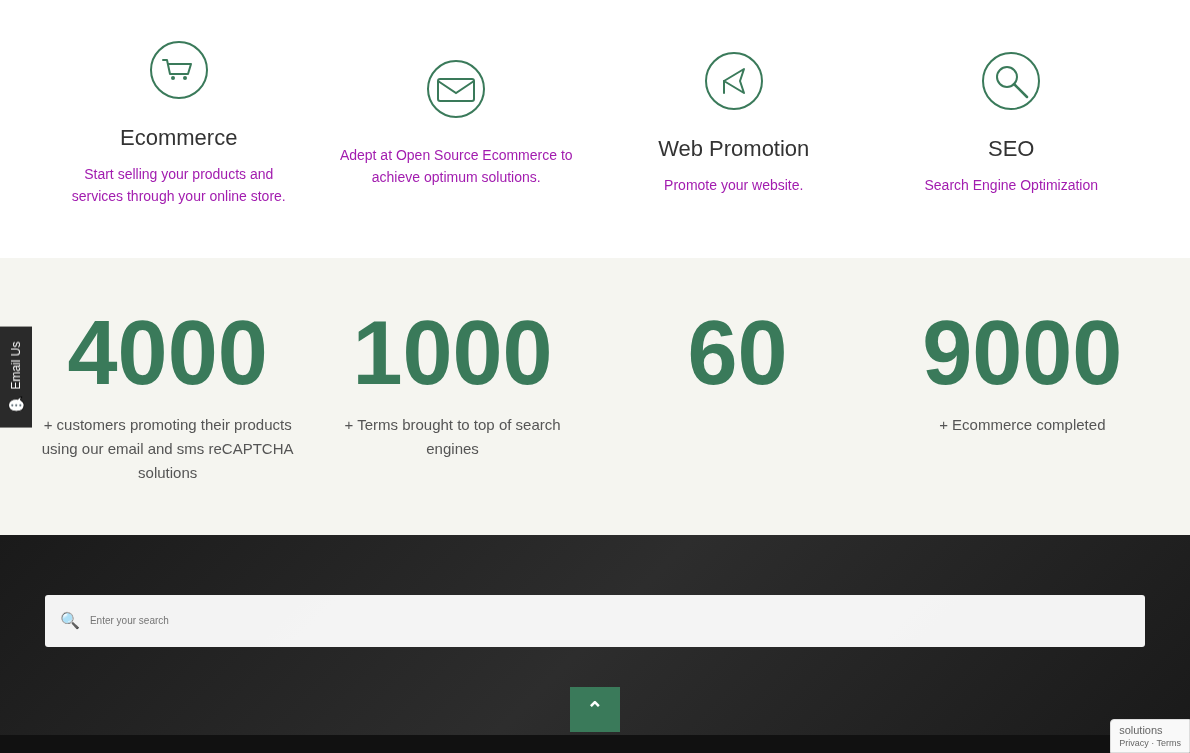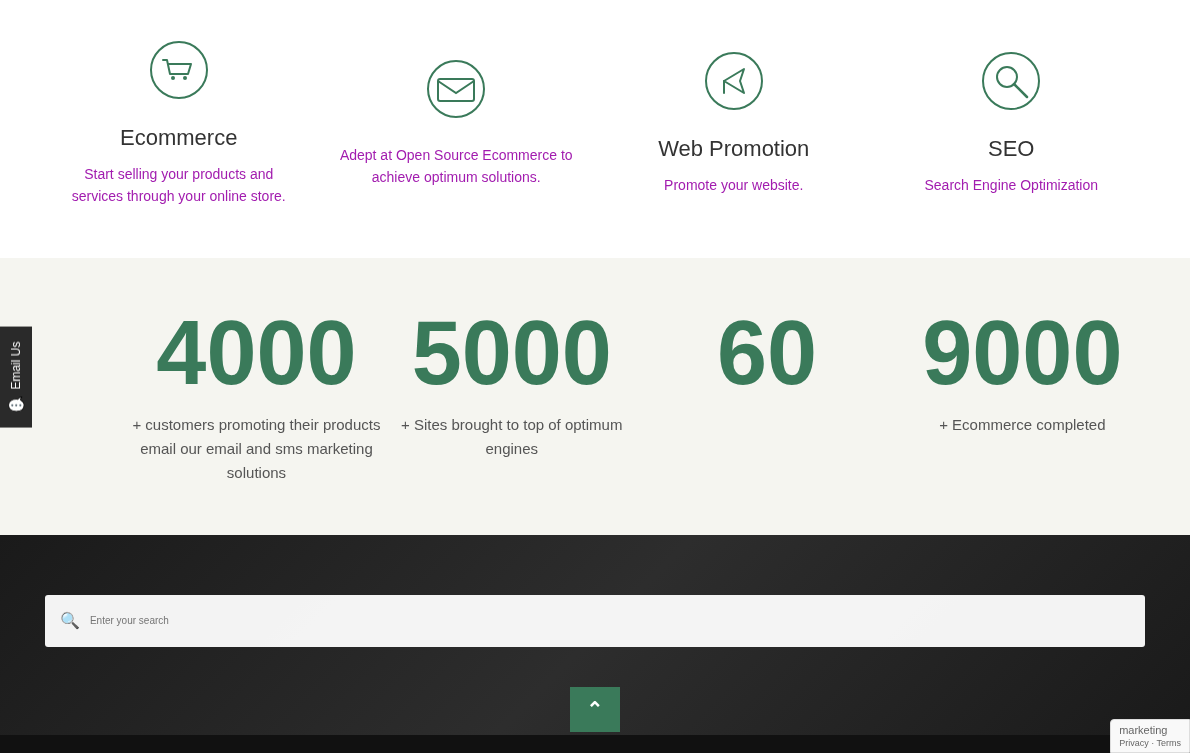--- a/index.html
+++ b/index.html
@@ -42,21 +42,21 @@
       color: #a21caf;
       line-height: 1.6;
       font-family: Arial, sans-serif;
     }
 
     
     .stats-section {
       background: #f5f5f0;
       padding: 50px 40px;
       display: flex;
-      justify-content: flex-end;
+      justify-content: space-between;
       align-items: flex-start;
     }
     .stat-item {
       text-align: center;
       width: 23%;
     }
     .stat-number {
       font-size: 90px;
       color: #3a7a5a;
       font-weight: bold;
@@ -221,26 +221,26 @@
     <h3 class="service-title">SEO</h3>
     <p class="service-desc">Search Engine Optimization</p>
   </div>
 
 </div>
 
 <div class="stats-section">
 
   <div class="stat-item">
     <div class="stat-number">4000</div>
-    <p class="stat-desc">+ customers promoting their products email our email and sms marketing solutions</p>
-  </div>
-
-  <div class="stat-item">
-    <div class="stat-number">5000</div>
-    <p class="stat-desc">+ Sites brought to top of optimum engines</p>
+    <p class="stat-desc">+ customers promoting their products using our email and sms reCAPTCHA solutions</p>
+  </div>
+
+  <div class="stat-item">
+    <div class="stat-number">1000</div>
+    <p class="stat-desc">+ Terms brought to top of search engines</p>
   </div>
 
   <div class="stat-item">
     <div class="stat-number">60</div>
   </div>
 
   <div class="stat-item">
     <div class="stat-number">9000</div>
     <p class="stat-desc">+ Ecommerce completed</p>
   </div>
@@ -262,15 +262,15 @@
   </div>
 </div>
 
 <div class="footer-bottom">
   
   
   
 </div>
 
 <div class="recaptcha-badge">
-  <span>marketing</span><br>
+  <span>solutions</span><br>
   <span style="font-size:9px;text-align:right;">Privacy · Terms</span>
 </div>
 
 </body></html>

